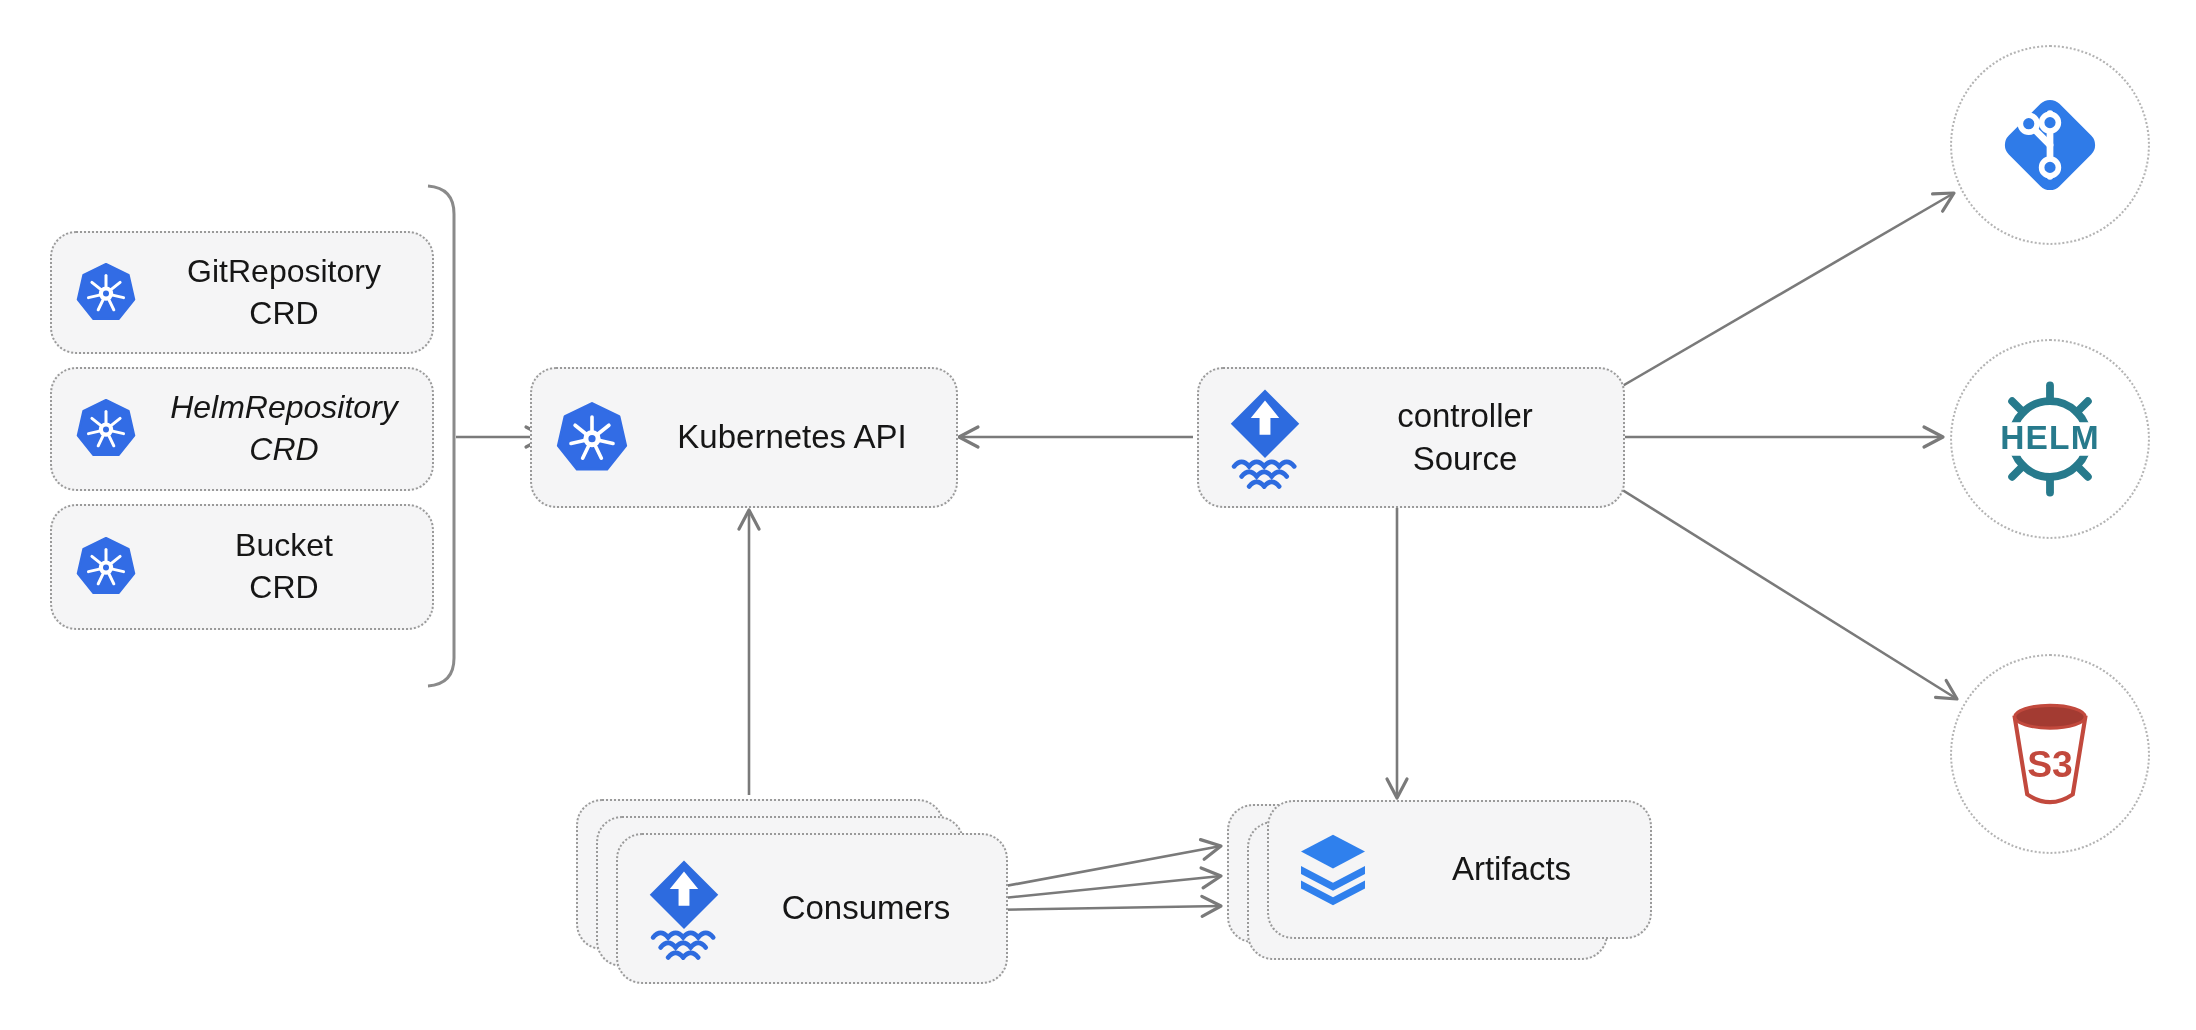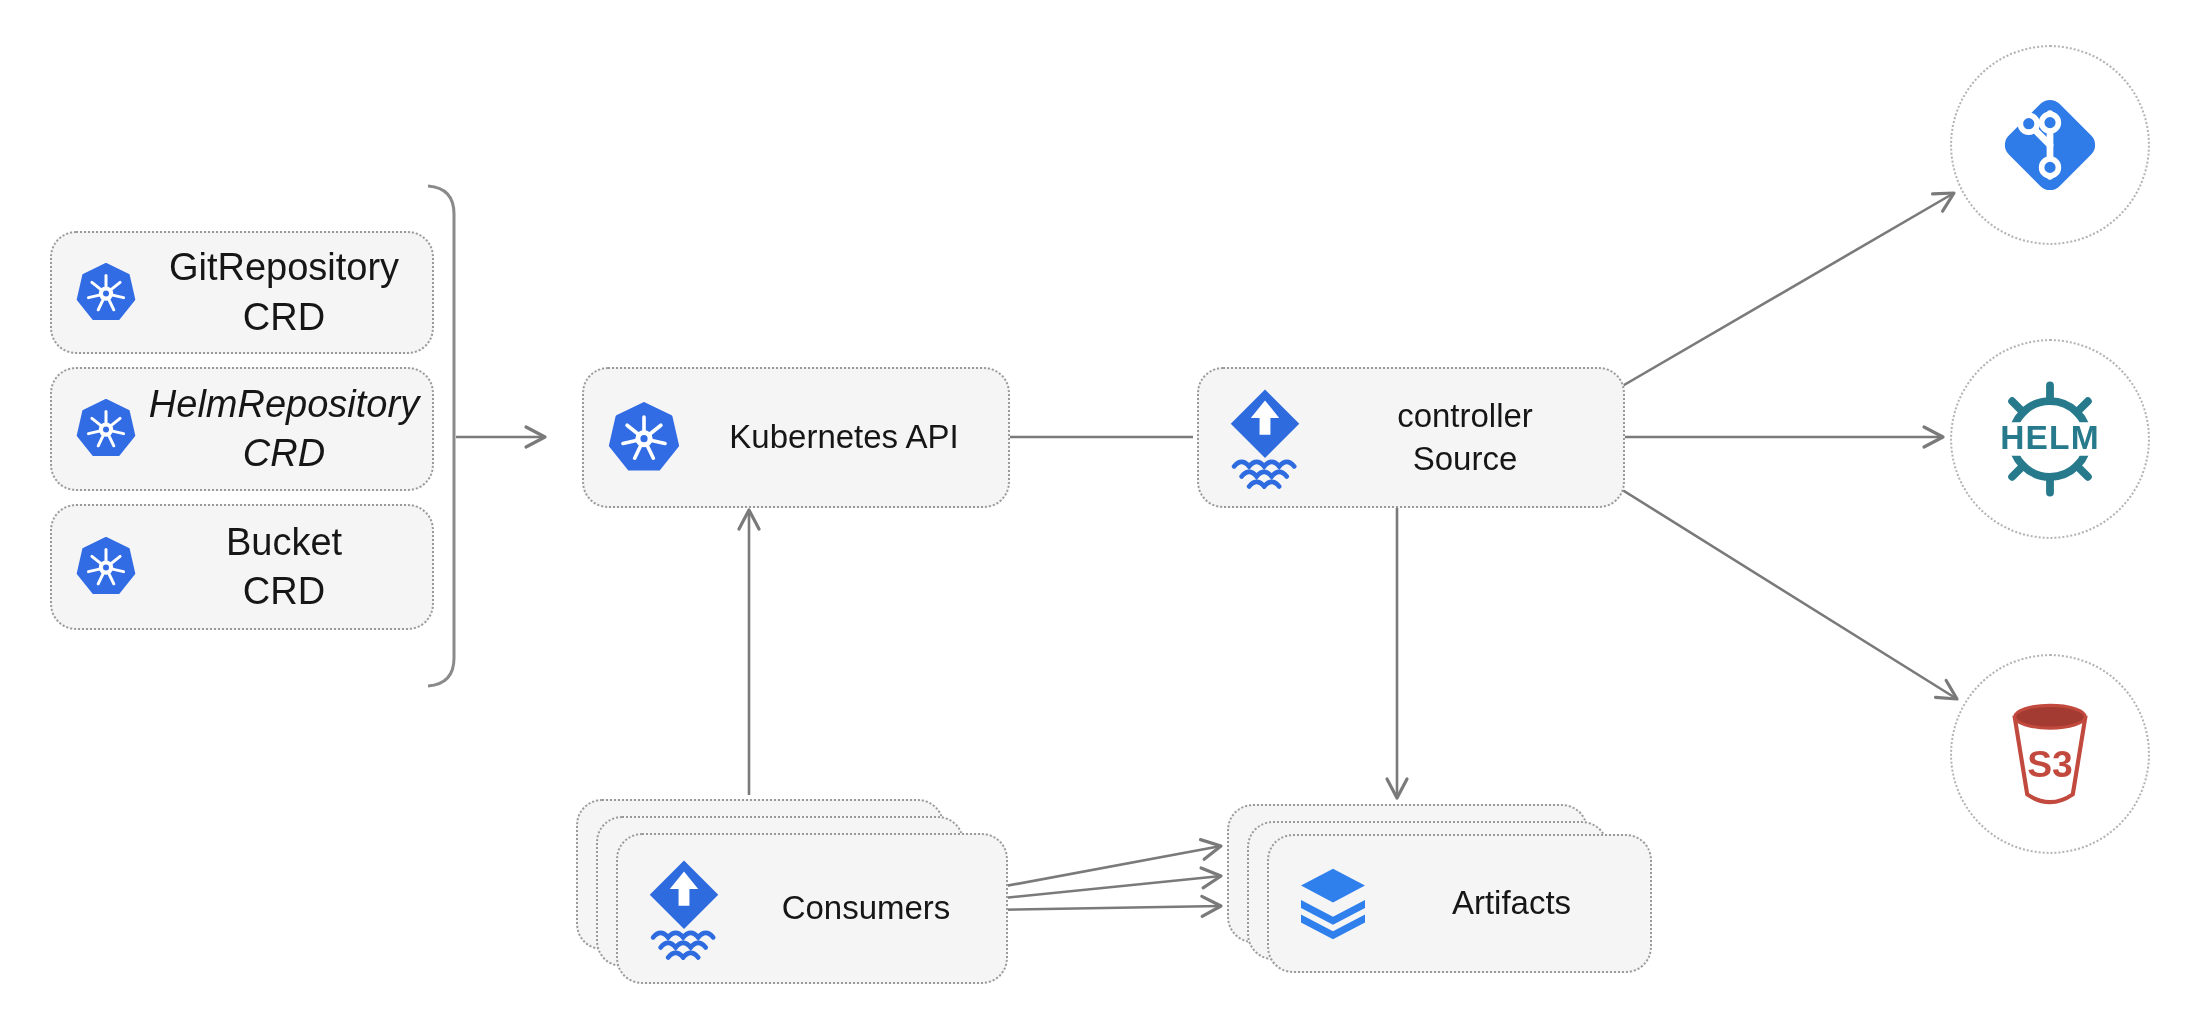--- a/index.html
+++ b/index.html
@@ -23,21 +23,21 @@
     display: flex; align-items: center;
   }
   .layer {
     position: absolute; z-index: 2;
     background: #f5f5f6;
     border: 2.5px dotted #9a9a9a;
     border-radius: 26px;
   }
   .node .label {
     flex: 1; text-align: center;
-    font-size: 38px; color: #161616; line-height: 1.3;
+    font-size: 32px; color: #161616; line-height: 1.3;
   }
   .node.big .label { font-size: 33px; }
   .circle {
     position: absolute; z-index: 2;
     width: 196px; height: 196px;
     border-radius: 50%;
     background: #ffffff;
     border: 2.5px dotted #b3b3b3;
     display: flex; align-items: center; justify-content: center;
   }
@@ -168,21 +168,21 @@
   <div class="node pad-l" style="left:50px; top:504px; width:356px; height:122px;">
     <svg width="60" height="60">
         <use href="#sym-k8s"></use>
       </svg>
     <div class="label">
       <div>Bucket</div>
       <div>CRD</div>
     </div>
   </div>
 
-  <div class="node big pad-l" style="left:582px; top:367px; width:400px; height:137px;">
+  <div class="node big pad-l" style="left:530px; top:367px; width:400px; height:137px;">
     <svg width="72" height="72">
         <use href="#sym-k8s"></use>
       </svg>
     <div class="label">
       <div>Kubernetes API</div>
     </div>
   </div>
 
   <div class="node big pad-l" style="left:1197px; top:367px; width:400px; height:137px;">
     <svg width="84" height="102">
@@ -200,21 +200,21 @@
     <svg width="84" height="102">
         <use href="#sym-flux"></use>
       </svg>
     <div class="label">
       <div>Consumers</div>
     </div>
   </div>
 
   <div class="layer" style="left:1227px; top:804px; width:357px; height:135px;"></div>
   <div class="layer" style="left:1247px; top:821px; width:357px; height:135px;"></div>
-  <div class="node big pad-l" style="left:1267px; top:834px; width:357px; height:135px;justify-content:flex-end;">
+  <div class="node big pad-l" style="left:1267px; top:800px; width:357px; height:135px;justify-content:flex-end;">
     <svg width="80" height="80">
         <use href="#sym-layers"></use>
       </svg>
     <div class="label">
       <div>Artifacts</div>
     </div>
   </div>
 
   <div class="circle" style="left:1950px; top:45px;">
     <svg width="112" height="112">

